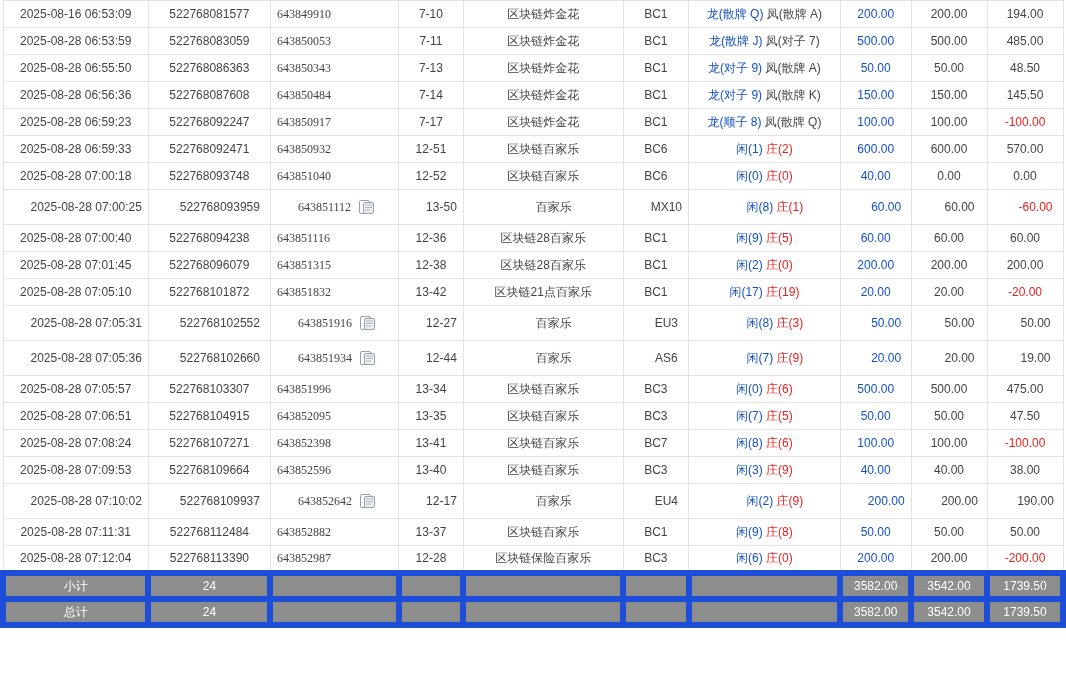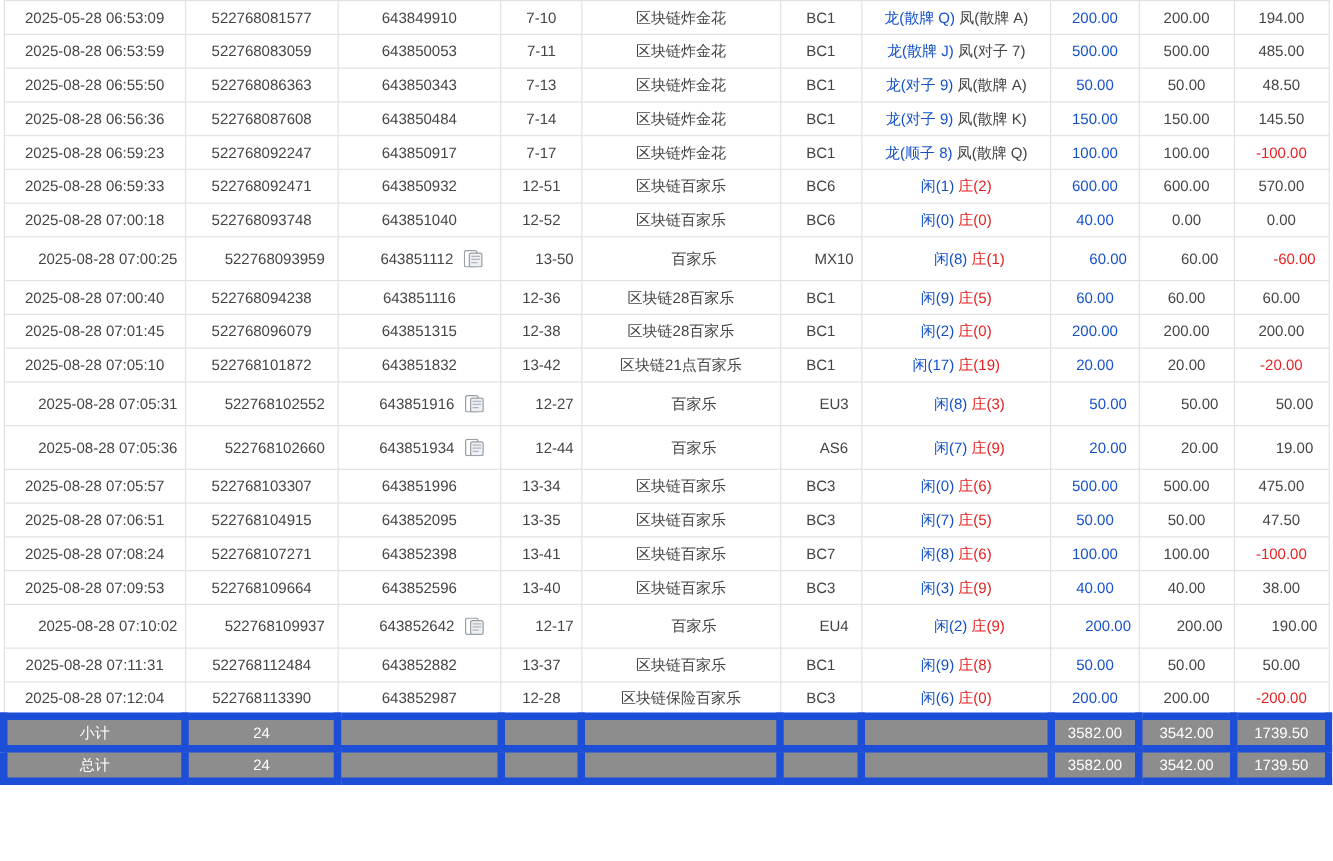--- a/index.html
+++ b/index.html
@@ -47,22 +47,23 @@
 
   .game-cell { color: #444; }
 
   .bet-detail .seg { white-space: nowrap; }
   .bet-detail .b { color: #1450c8; }
   .bet-detail .r { color: #e52020; }
 
   .idcell {
     display: flex;
     align-items: center;
-    justify-content: center;
+    justify-content: flex-start;
     gap: 8px;
+    font-family: Liberation Serif, serif;
   }
   .card-icon {
     display: inline-block;
     width: 17px;
     height: 14px;
     position: relative;
     flex: 0 0 auto;
   }
   .card-icon svg { display: block; }
 
@@ -77,21 +78,21 @@
   }
   tr.summary td.empty { background: #8d8d8d; }
 </style>
 </head>
 <body>
 
 <div id="page">
   <table class="bet-table">
     <tbody>
         <tr class="row">
-          <td class="c0">2025-05-28 06:53:09</td>
+          <td class="c0">2025-08-16 06:53:09</td>
           <td class="c1">522768081577</td>
           <td class="c2">
             <span class="idcell">
               <span>643849910</span>
             </span>
           </td>
           <td class="c3">7-10</td>
           <td class="c4 game-cell">区块链炸金花</td>
           <td class="c5">BC1</td>
           <td class="c6 bet-detail"><span class="seg b">龙(散牌 Q)</span> <span class="seg plain">凤(散牌 A)</span></td>

